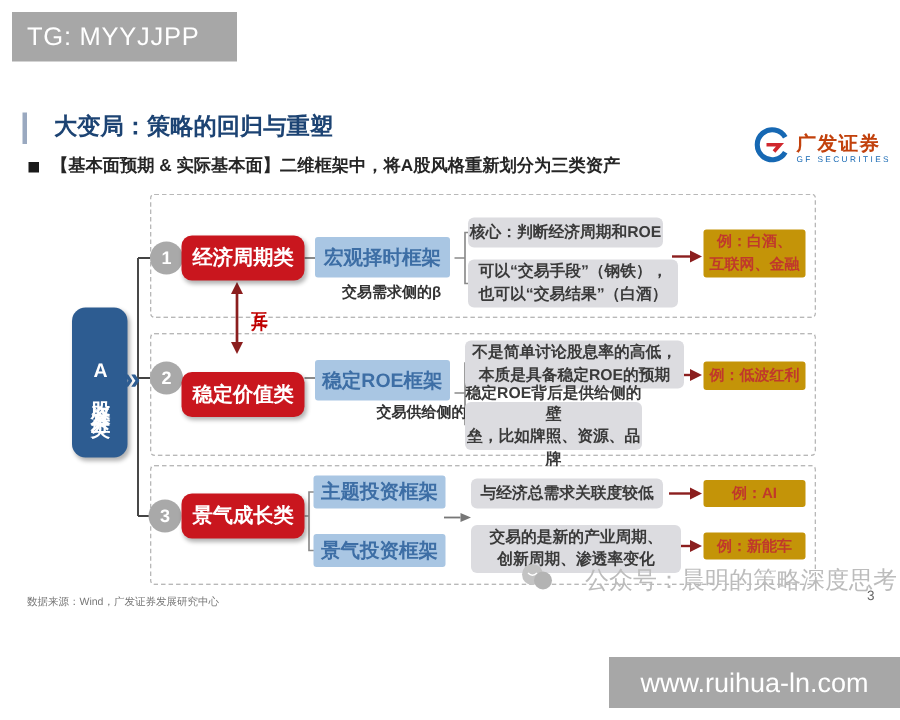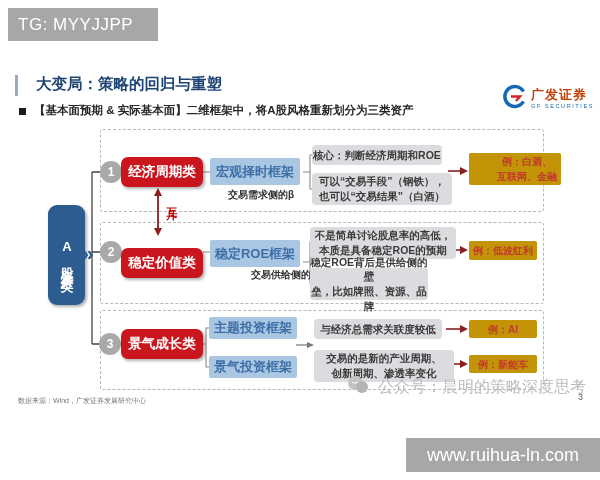--- a/index.html
+++ b/index.html
@@ -43,26 +43,26 @@
           display:flex;align-items:center;justify-content:center;text-align:center;white-space:pre-line;line-height:1.4;}
   #bub-1a{left:312px;top:145px;width:130px;height:20px;text-align:right;}
   #bub-1b{left:312px;top:173px;width:140px;height:32px;}
   #bub-2a{left:310px;top:227px;width:146px;height:32px;}
   #bub-2b{left:310px;top:268px;width:118px;height:32px;}
   #bub-3a{left:314px;top:319px;width:128px;height:20px;}
   #bub-3b{left:314px;top:350px;width:140px;height:32px;}
   .gold{position:absolute;left:469px;width:68px;background:#c49408;color:#c0392b;font-size:10px;font-weight:bold;
         display:flex;align-items:center;justify-content:center;text-align:center;white-space:pre-line;
         line-height:1.5;border-radius:2px;}
-  #gold-1{top:153px;height:32px;padding-left:24px;} #gold-2{top:241px;height:19px;}
+  #gold-1{top:153px;height:32px;} #gold-2{top:241px;height:19px;}
   #gold-3a{top:320px;height:18px;} #gold-3b{top:355px;height:18px;}
   #mutex-label{position:absolute;left:164px;top:199px;color:#c00000;font-size:11px;font-weight:bold;
                writing-mode:vertical-rl;text-orientation:upright;letter-spacing:1px;}
   
-  #watermark{position:absolute;left:346px;top:375px;display:flex;align-items:center;gap:8px;color:#bcbcbc;font-size:16px;}
+  #watermark{position:absolute;left:346px;top:375px;display:flex;align-items:center;gap:20px;color:#bcbcbc;font-size:16px;}
   #footer-source{position:absolute;left:18px;top:396px;font-size:7px;color:#777;}
   #page-number{position:absolute;left:578px;top:392px;font-size:9px;color:#666;}
   svg.lines{position:absolute;left:0;top:0;pointer-events:none;}
 </style>
 </head>
 <body>
 
 <div id="canvas">
 
   <div id="title-bar"></div>

